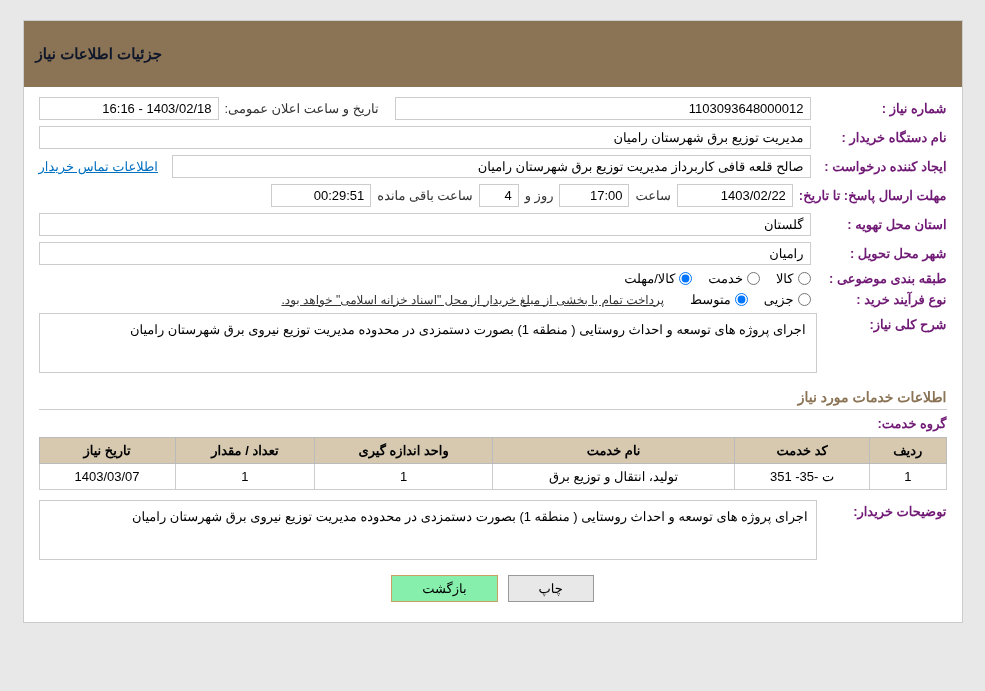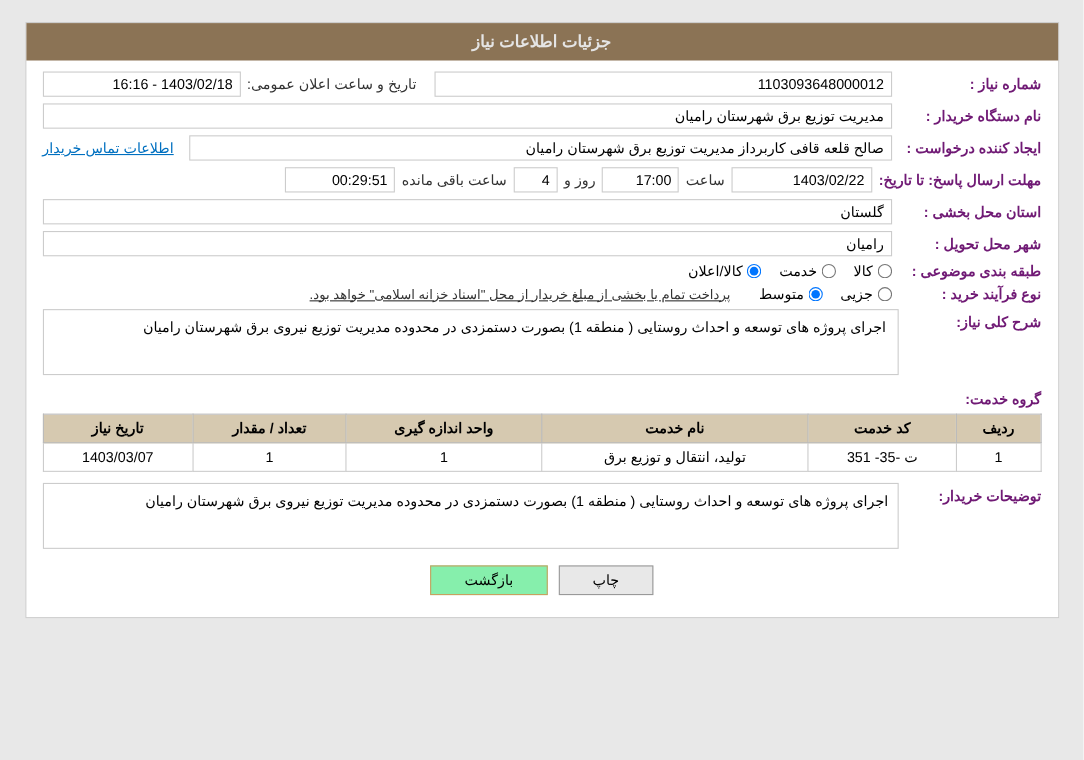--- a/index.html
+++ b/index.html
@@ -14,23 +14,23 @@
       justify-content: center;
       padding: 20px;
     }
     .container {
       width: 940px;
       background: #fff;
       border: 1px solid #ccc;
     }
     .header {
       background: #8b7355;
-      color: #e5e5e5;
-      text-align: center;
-      padding: 8px 12px;
+      color: #0f172a;
+      text-align: left;
+      padding: 24px 12px;
       font-size: 15px;
       font-weight: bold;
     }
     .content {
       padding: 10px 15px;
     }
     .row {
       display: flex;
       align-items: center;
       margin-bottom: 6px;
@@ -171,39 +171,39 @@
     <div class="row">
       <span class="label">ایجاد کننده درخواست :</span>
       <div class="wide-field">
         <span>صالح قلعه قافی کاربرداز مدیریت توزیع برق شهرستان رامیان</span>
       </div>
       <span class="link-text" style="white-space:nowrap; margin-right:8px;">اطلاعات تماس خریدار</span>
     </div>
 
     <div class="row">
       <span class="label">مهلت ارسال پاسخ: تا تاریخ:</span>
-      <div class="small-field" style="width:128px;">
+      <div class="small-field" style="width:116px;">
         <span>1403/02/22</span>
       </div>
       <span class="inline-label">ساعت</span>
       <div class="small-field" style="width:70px;">
         <span>17:00</span>
       </div>
       <span class="inline-label">روز و</span>
       <div class="small-field" style="width:40px;">
         <span>4</span>
       </div>
       <span class="inline-label">ساعت باقی مانده</span>
       <div class="small-field" style="width:100px;">
         <span>00:29:51</span>
       </div>
     </div>
 
     <div class="row">
-      <span class="label">استان محل بخشی :</span>
+      <span class="label">استان محل تهویه :</span>
       <div class="wide-field">
         <span>گلستان</span>
       </div>
     </div>
 
     <div class="row">
       <span class="label">شهر محل تحویل :</span>
       <div class="wide-field">
         <span>رامیان</span>
       </div>
@@ -215,21 +215,21 @@
         <div class="radio-item">
           <input type="radio" name="category" style="">
           <span>کالا</span>
         </div>
         <div class="radio-item">
           <input type="radio" name="category" style="">
           <span>خدمت</span>
         </div>
         <div class="radio-item">
           <input type="radio" name="category" checked="" style="">
-          <span>کالا/اعلان</span>
+          <span>کالا/مهلت</span>
         </div>
       </div>
     </div>
 
     <div class="row">
       <span class="label">نوع فرآیند خرید :</span>
       <div class="radio-group">
         <div class="radio-item">
           <input type="radio" name="process" style="">
           <span>جزیی</span>
@@ -242,20 +242,21 @@
       <span style="margin-right: 20px; color: #333; font-size: 12px; text-decoration: underline;">پرداخت تمام یا بخشی از مبلغ خریدار از محل "اسناد خزانه اسلامی" خواهد بود.</span>
     </div>
 
     <div style="display:flex; align-items:flex-start; margin-bottom:8px;">
       <span class="label" style="padding-top:4px;">شرح کلی نیاز:</span>
       <div class="general-info-box" style="flex:1;">
         <span>اجرای پروژه های توسعه و احداث روستایی ( منطقه 1) بصورت دستمزدی در محدوده مدیریت توزیع نیروی برق شهرستان رامیان</span>
       </div>
     </div>
 
+    <div class="section-title">اطلاعات خدمات مورد نیاز</div>
 
     <div class="row">
       <span class="label">گروه خدمت:</span>
     </div>
 
     <table class="service-table">
       <thead>
         <tr>
           <th>ردیف</th>
           <th>کد خدمت</th>

